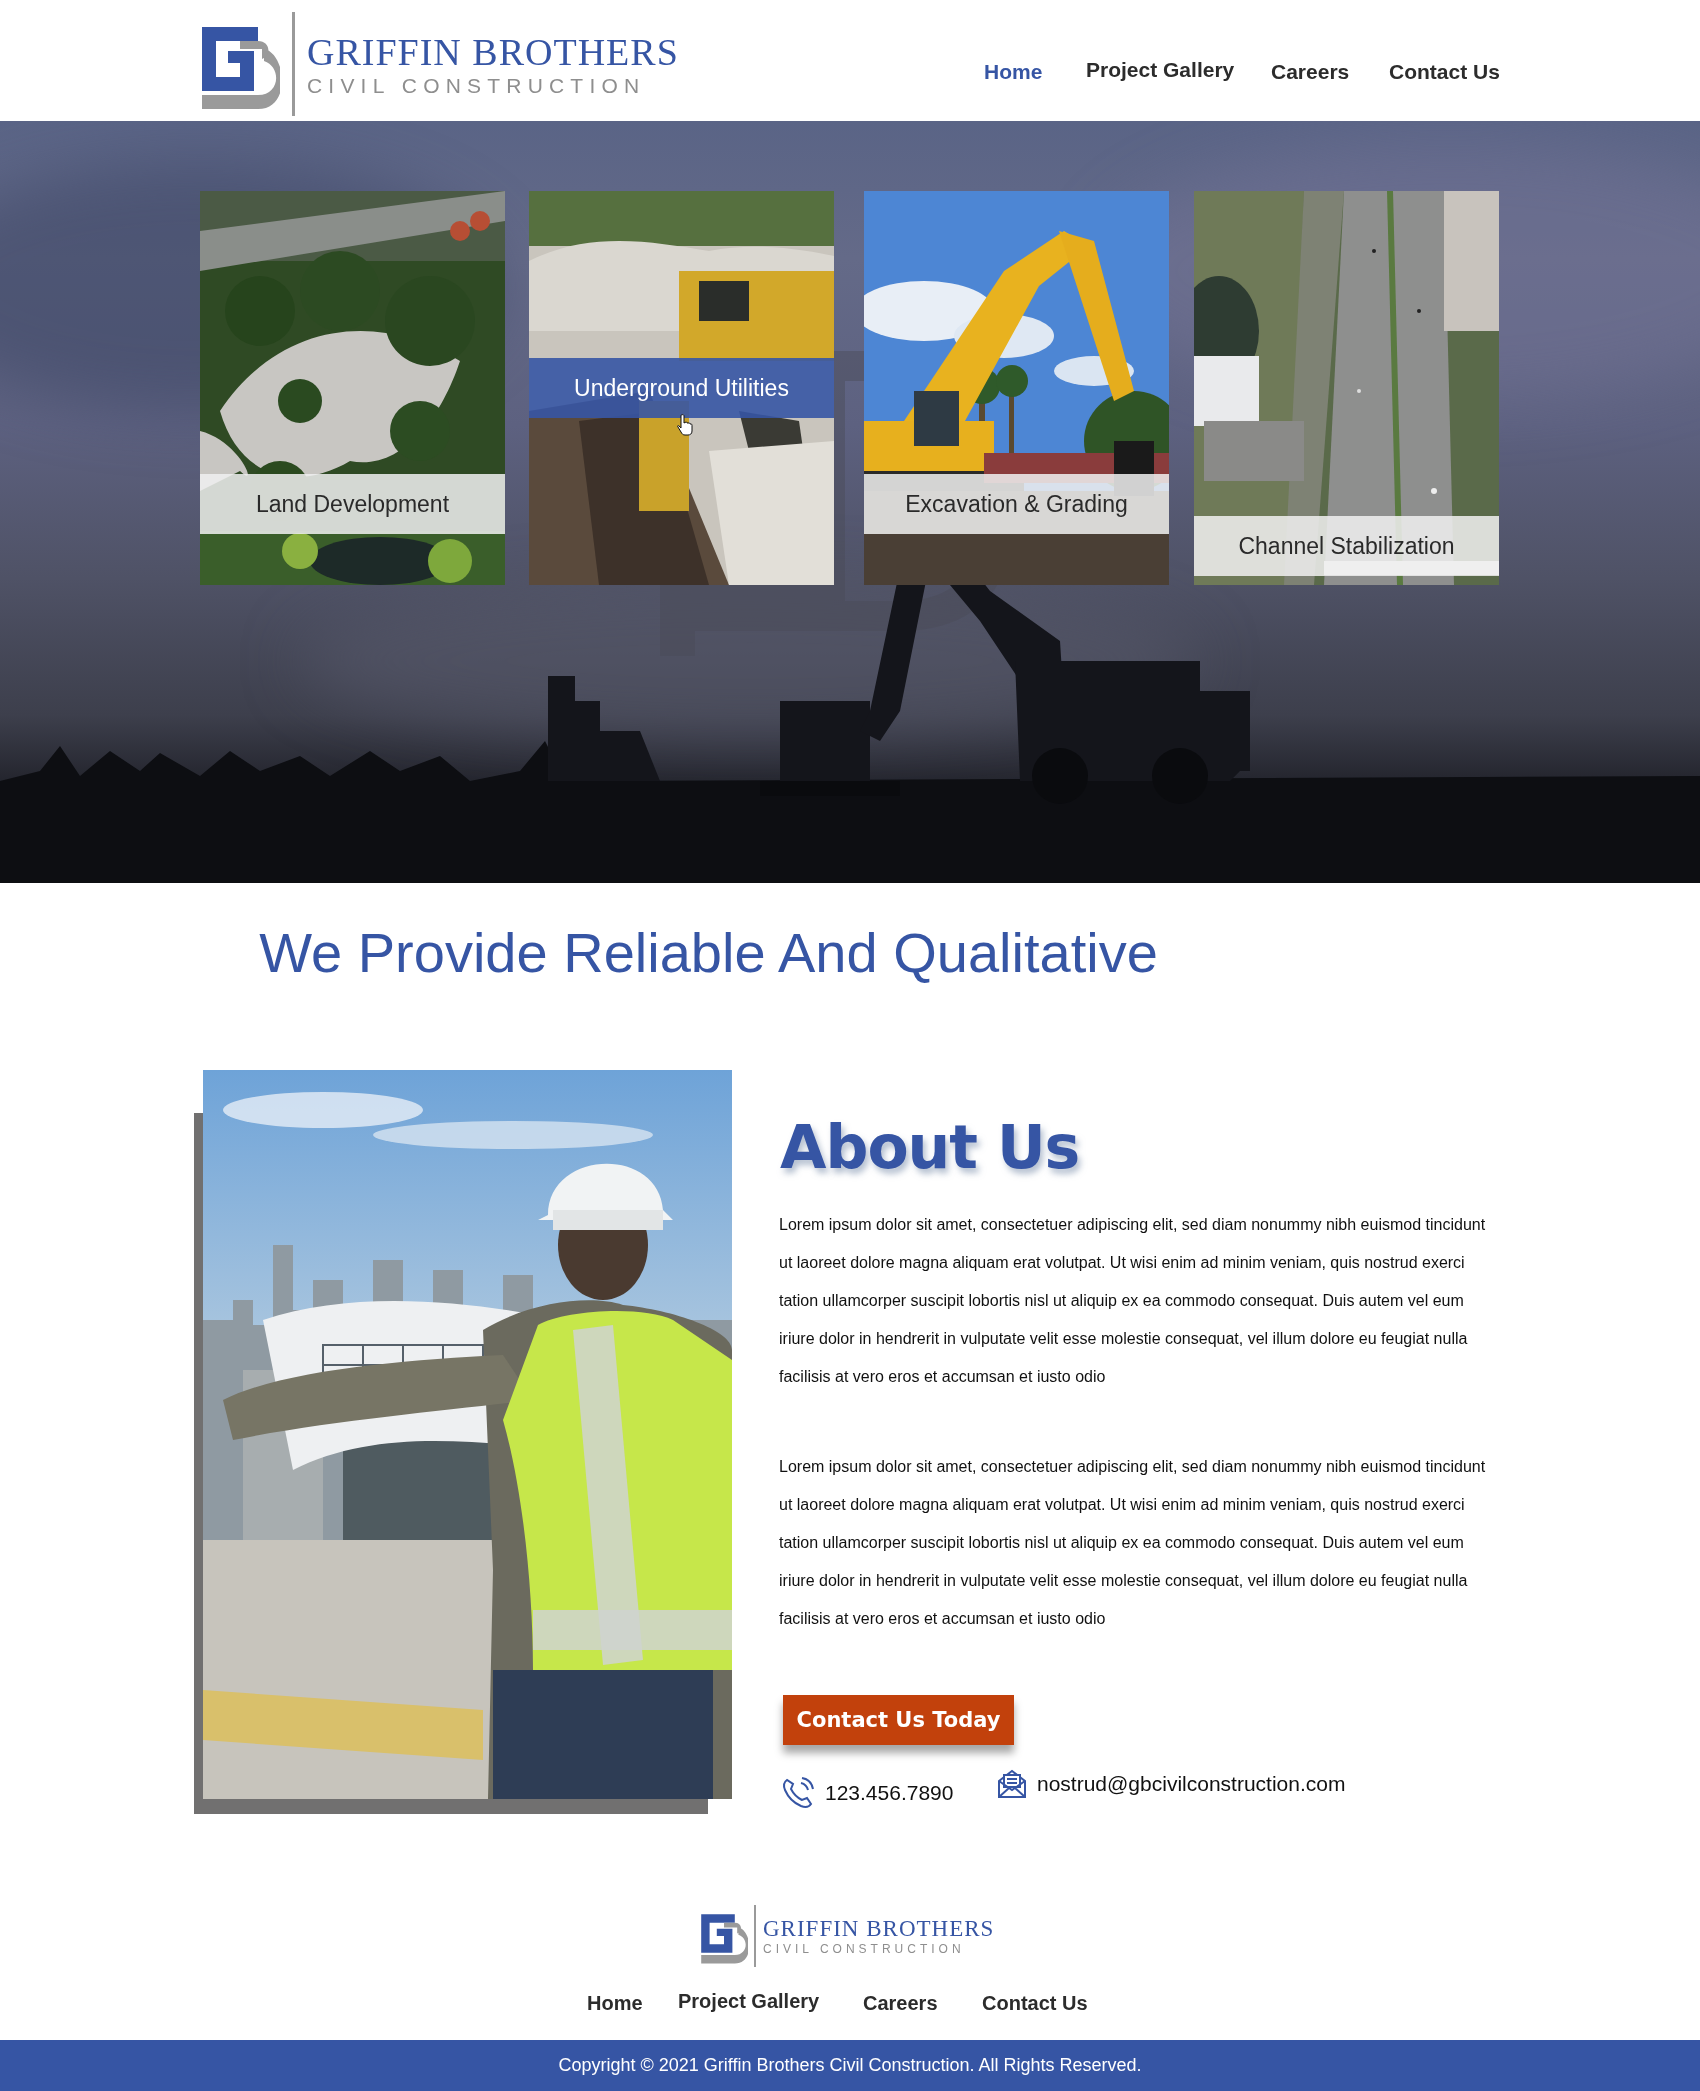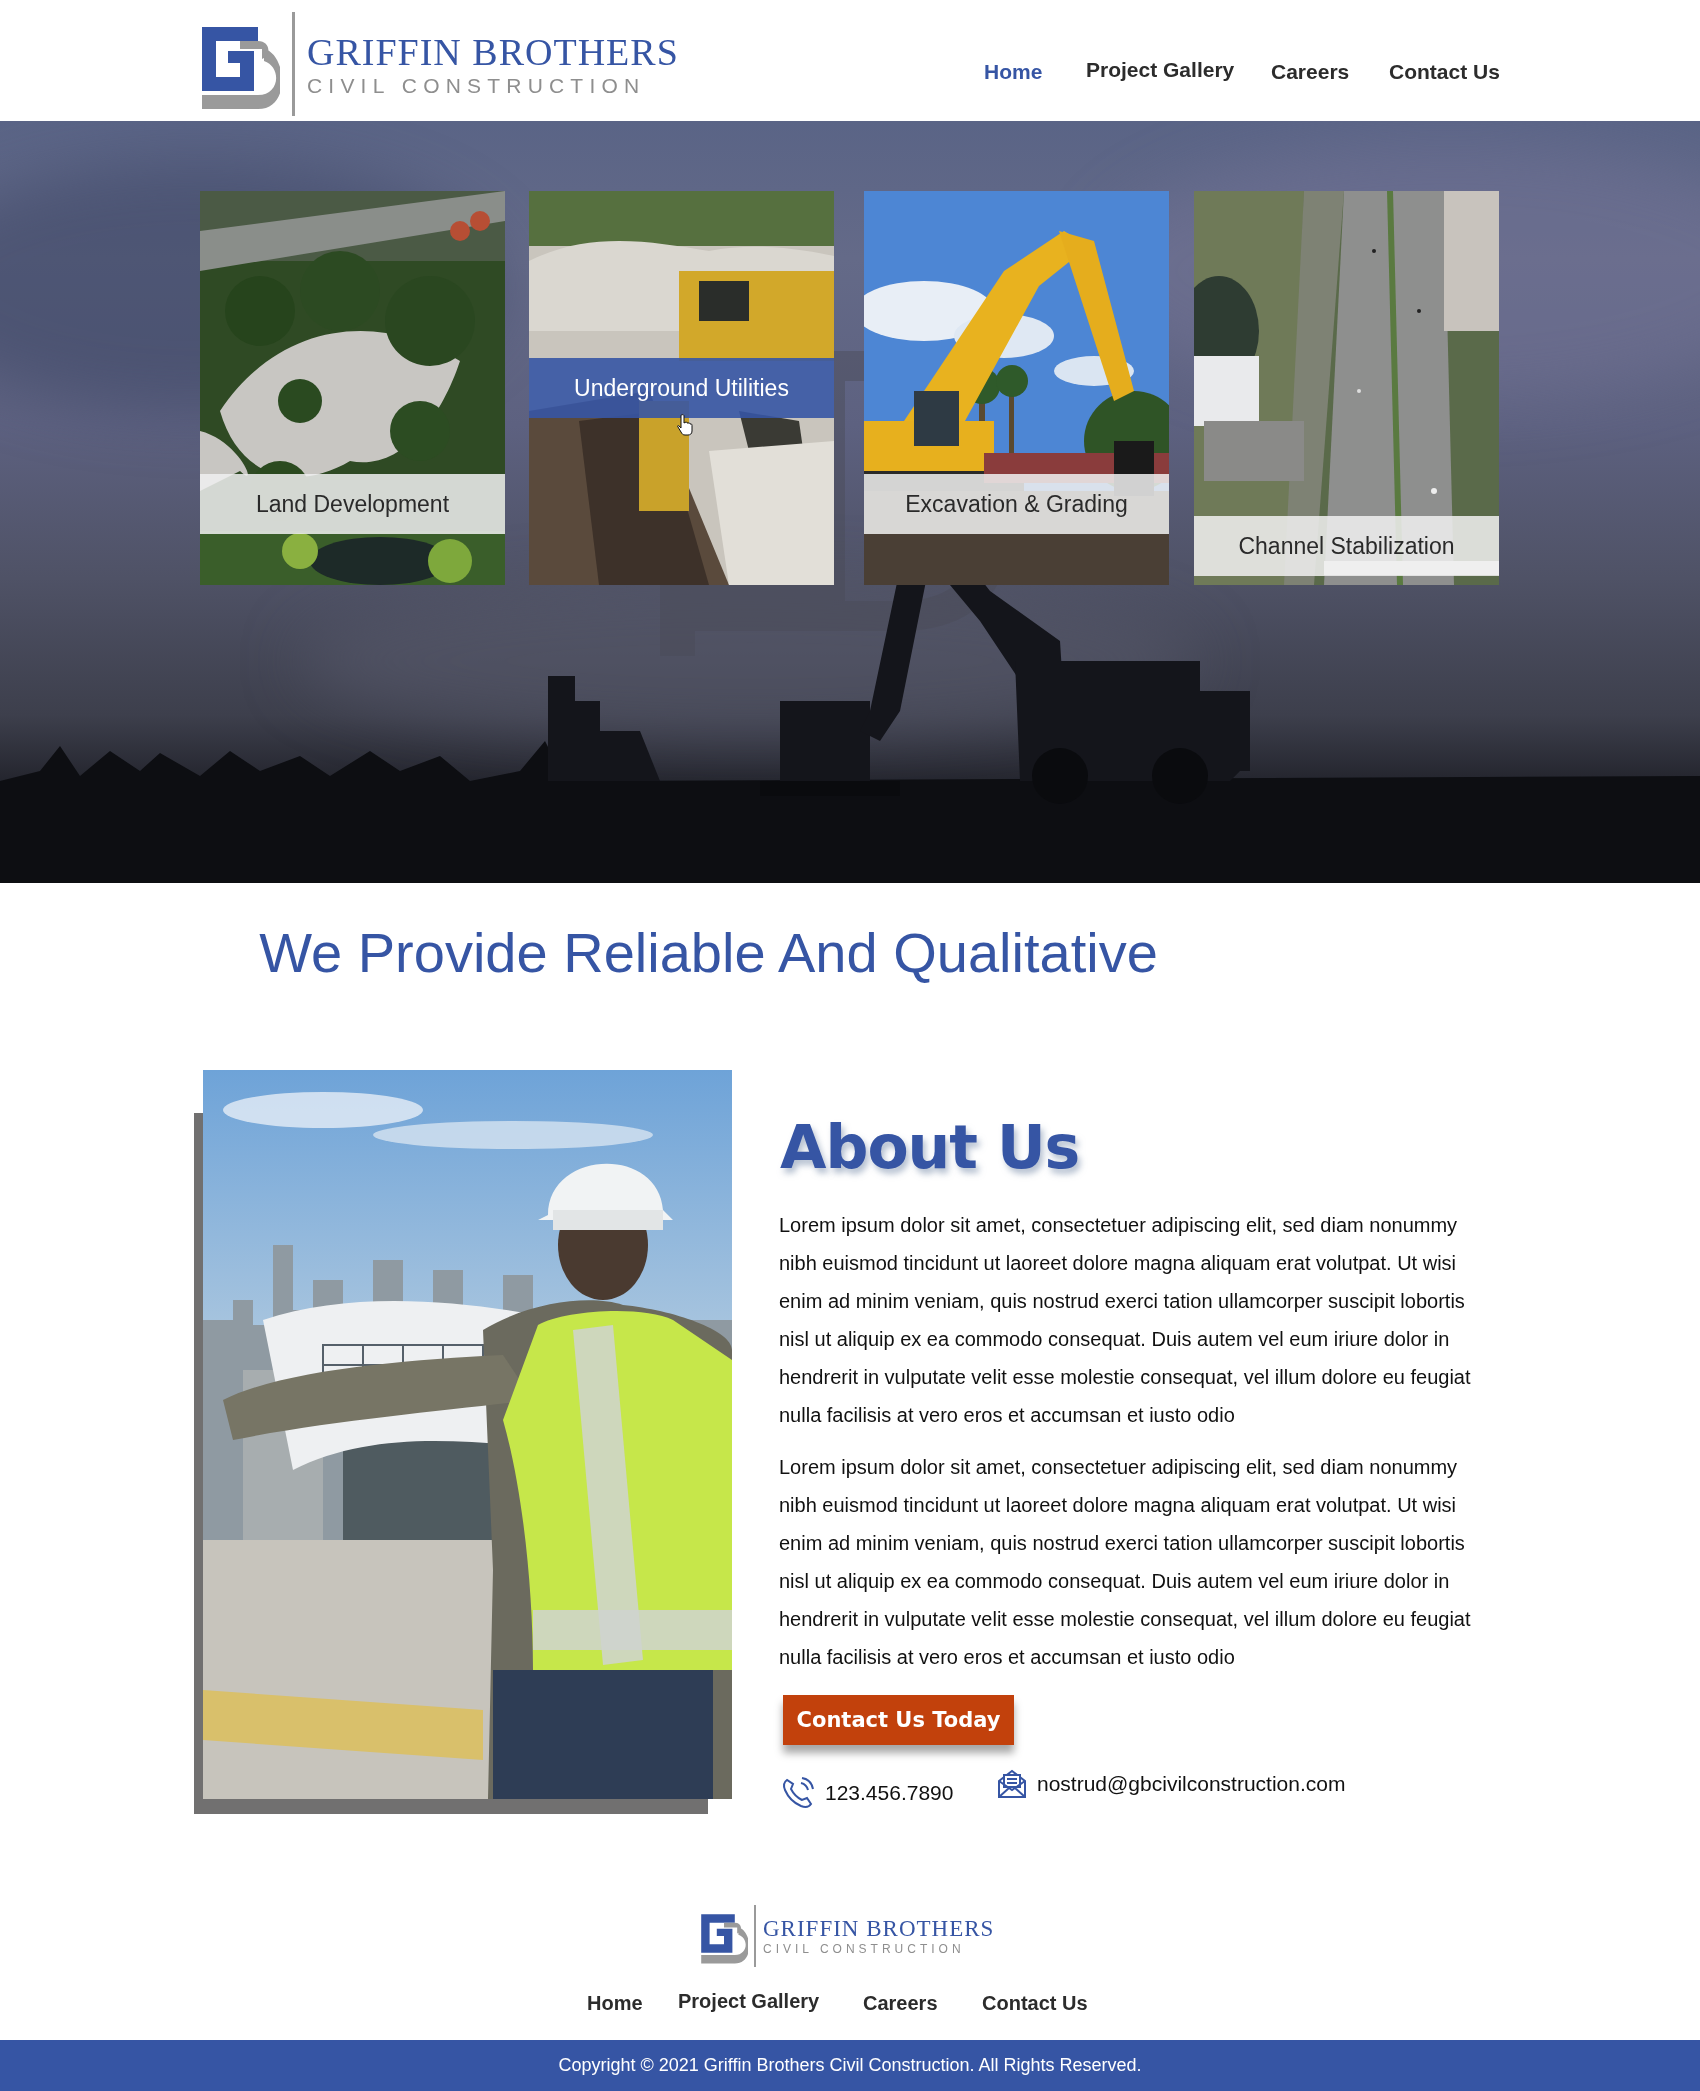--- a/index.html
+++ b/index.html
@@ -42,21 +42,21 @@
 
   
   .tagline { position: absolute; left: 0; top: 920px; width: 1417px; text-align: center; color: #3655a4;
     font-family: "Liberation Sans", sans-serif; font-size: 56px; line-height: 66px; font-weight: normal; }
 
   .photo-shadow { position: absolute; left: 194px; top: 1113px; width: 514px; height: 701px; background: #717070; }
   .photo { position: absolute; left: 203px; top: 1070px; width: 529px; height: 729px; overflow: hidden; }
 
   .about-title { position: absolute; left: 780px; top: 1112px; color: #3655a4; font-family: "DejaVu Sans", sans-serif; font-weight: bold;
     font-size: 60px; letter-spacing: -1px; text-shadow: 3px 5px 6px rgba(120,140,170,0.55); }
-  .about-para { position: absolute; left: 779px; width: 720px; color: #111; font-family: "Liberation Sans", sans-serif; font-size: 20px; line-height: 38px; }
+  .about-para { position: absolute; left: 779px; width: 720px; color: #111; font-family: "Liberation Sans", sans-serif; font-size: 16px; line-height: 38px; }
   .about-para-1 { top: 1206px; }
   .about-para-2 { top: 1448px; }
 
   .cta { position: absolute; left: 783px; top: 1695px; width: 231px; height: 50px; background: #c2410c; color: #fff; border: none;
     font-family: "DejaVu Sans", sans-serif; font-weight: bold; font-size: 21px; box-shadow: 0 8px 8px rgba(0,0,0,0.35); cursor: pointer; }
 
   .contact-row { position: absolute; top: 1770px; display: flex; align-items: center; }
   .contact-phone { left: 781px; top: 1776px; }
   .contact-email { left: 997px; top: 1769px; }
   .contact-text { font-family: "Liberation Sans", sans-serif; font-size: 21px; color: #111; margin-left: 10px; }

